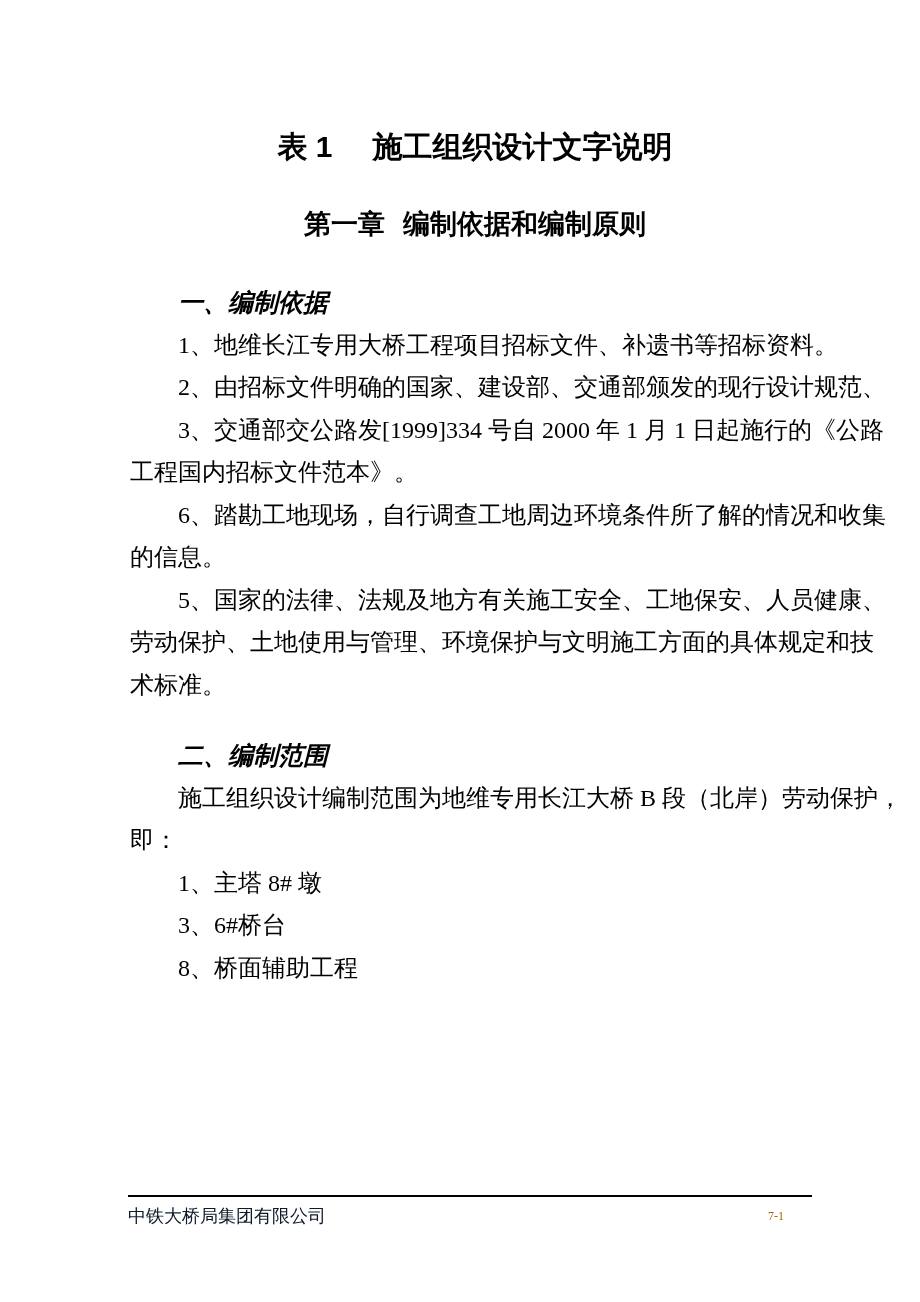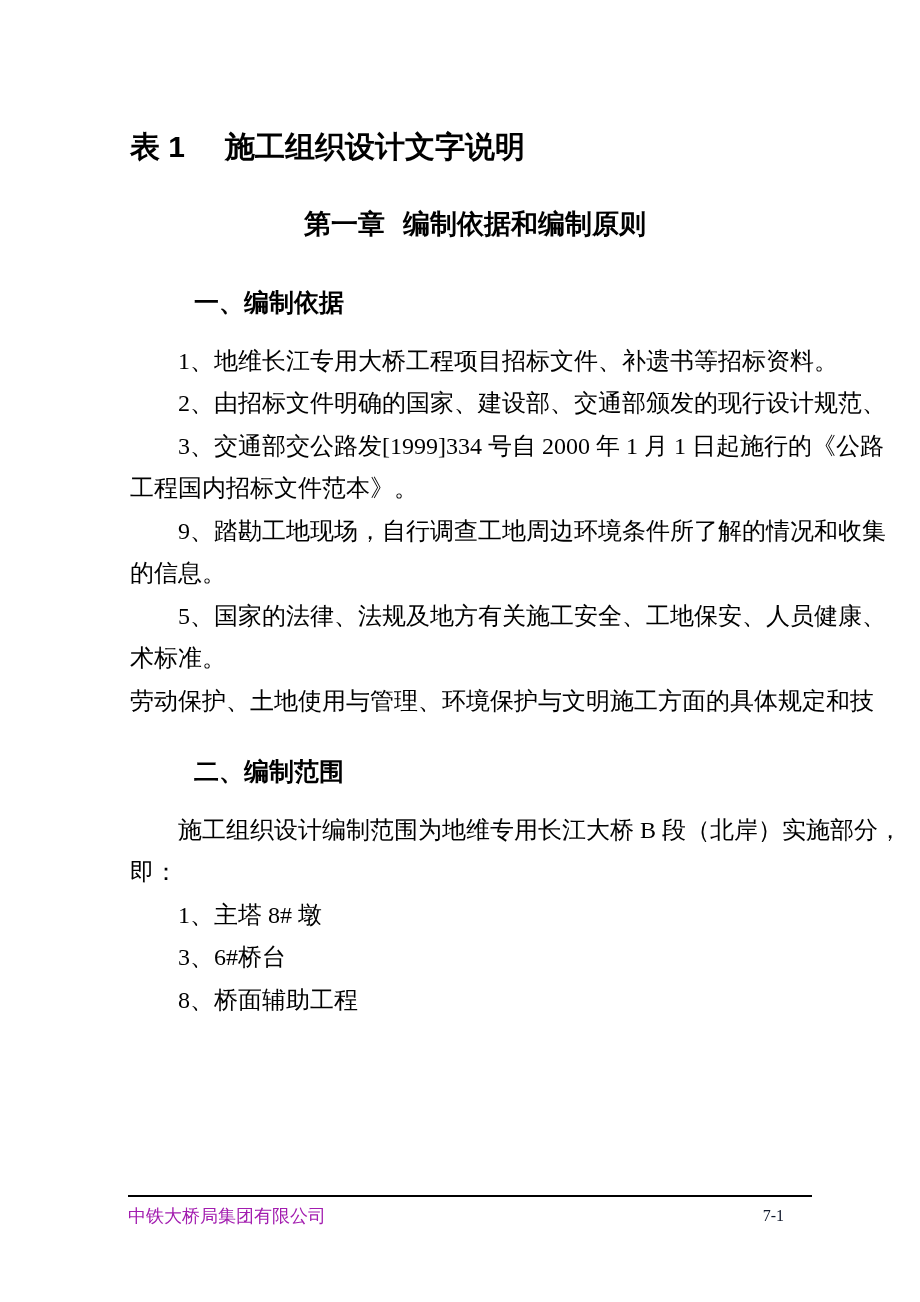--- a/index.html
+++ b/index.html
@@ -23,20 +23,21 @@
     background: #ffffff;
   }
   .content {
     margin-left: 130px;
     width: 690px;
   }
   
   .doc-title {
     margin: 0;
     padding-top: 128px;
+    text-align: center;
     font-family: "Liberation Sans", "DejaVu Sans", sans-serif;
     font-weight: bold;
     font-size: 30px;
     line-height: 38px;
     white-space: nowrap;
   }
   .doc-title .t-main { margin-left: 40px; }
   
   .chapter {
     margin: 41px 0 0 0;
@@ -48,27 +49,28 @@
     white-space: nowrap;
   }
   .chapter .c-main { margin-left: 18px; text-align: right; }
   
   .body-block {
     margin-top: 40px;
     font-size: 24px;
     line-height: 42.5px;
   }
   .sec-h {
-    margin: 16px;
+    margin: 0;
     padding-left: 48px;
     font-family: "Liberation Sans", "DejaVu Sans", sans-serif;
     font-weight: bold;
     font-size: 25px;
     line-height: 42.5px;
     white-space: nowrap;
+    font-style: italic;
   }
   .sec-h.mt28 { margin-top: 28px; }
   .sec-h.mt40 { margin-top: 40px; }
   .line {
     white-space: nowrap;
     line-height: 42.5px;
   }
   .line.indent { padding-left: 48px; }
   
   .footer {
@@ -76,60 +78,60 @@
     left: 128px;
     top: 1195px;
     width: 684px;
     border-top: 2px solid #000000;
     padding-top: 8px;
     display: flex;
     justify-content: space-between;
     align-items: flex-start;
   }
   .footer-company {
-    color: #a21caf;
+    color: #0f172a;
     font-size: 18px;
     line-height: 22px;
     white-space: nowrap;
   }
   .footer-page {
-    font-size: 16px;
+    font-size: 12px;
     line-height: 22px;
     padding-right: 28px;
-    color: #0f172a;
+    color: #a16207;
   }
 </style>
 </head>
 <body>
 
 <div class="page">
   <div class="content">
 
     <h1 class="doc-title"><span class="t-pre">表 1</span><span class="t-main">施工组织设计文字说明</span></h1>
 
     <h2 class="chapter"><span class="c-pre">第一章</span><span class="c-main">编制依据和编制原则</span></h2>
 
     <div class="body-block">
 
       <div class="section">
         <h3 class="sec-h">一、编制依据</h3>
         <div class="line indent">1、地维长江专用大桥工程项目招标文件、补遗书等招标资料。</div>
         <div class="line indent">2、由招标文件明确的国家、建设部、交通部颁发的现行设计规范、</div>
         <div class="line indent">3、交通部交公路发[1999]334 号自 2000 年 1 月 1 日起施行的《公路</div>
         <div class="line">工程国内招标文件范本》。</div>
-        <div class="line indent">9、踏勘工地现场，自行调查工地周边环境条件所了解的情况和收集</div>
+        <div class="line indent">6、踏勘工地现场，自行调查工地周边环境条件所了解的情况和收集</div>
         <div class="line">的信息。</div>
         <div class="line indent">5、国家的法律、法规及地方有关施工安全、工地保安、人员健康、</div>
+        <div class="line">劳动保护、土地使用与管理、环境保护与文明施工方面的具体规定和技</div>
         <div class="line">术标准。</div>
-        <div class="line">劳动保护、土地使用与管理、环境保护与文明施工方面的具体规定和技</div>
       </div>
 
       <div class="section">
         <h3 class="sec-h mt28">二、编制范围</h3>
-        <div class="line indent">施工组织设计编制范围为地维专用长江大桥 B 段（北岸）实施部分，</div>
+        <div class="line indent">施工组织设计编制范围为地维专用长江大桥 B 段（北岸）劳动保护，</div>
         <div class="line">即：</div>
         <div class="line indent">1、主塔 8# 墩</div>
         <div class="line indent">3、6#桥台</div>
         <div class="line indent">8、桥面辅助工程</div>
       </div>
 
 
     </div>
   </div>
 

